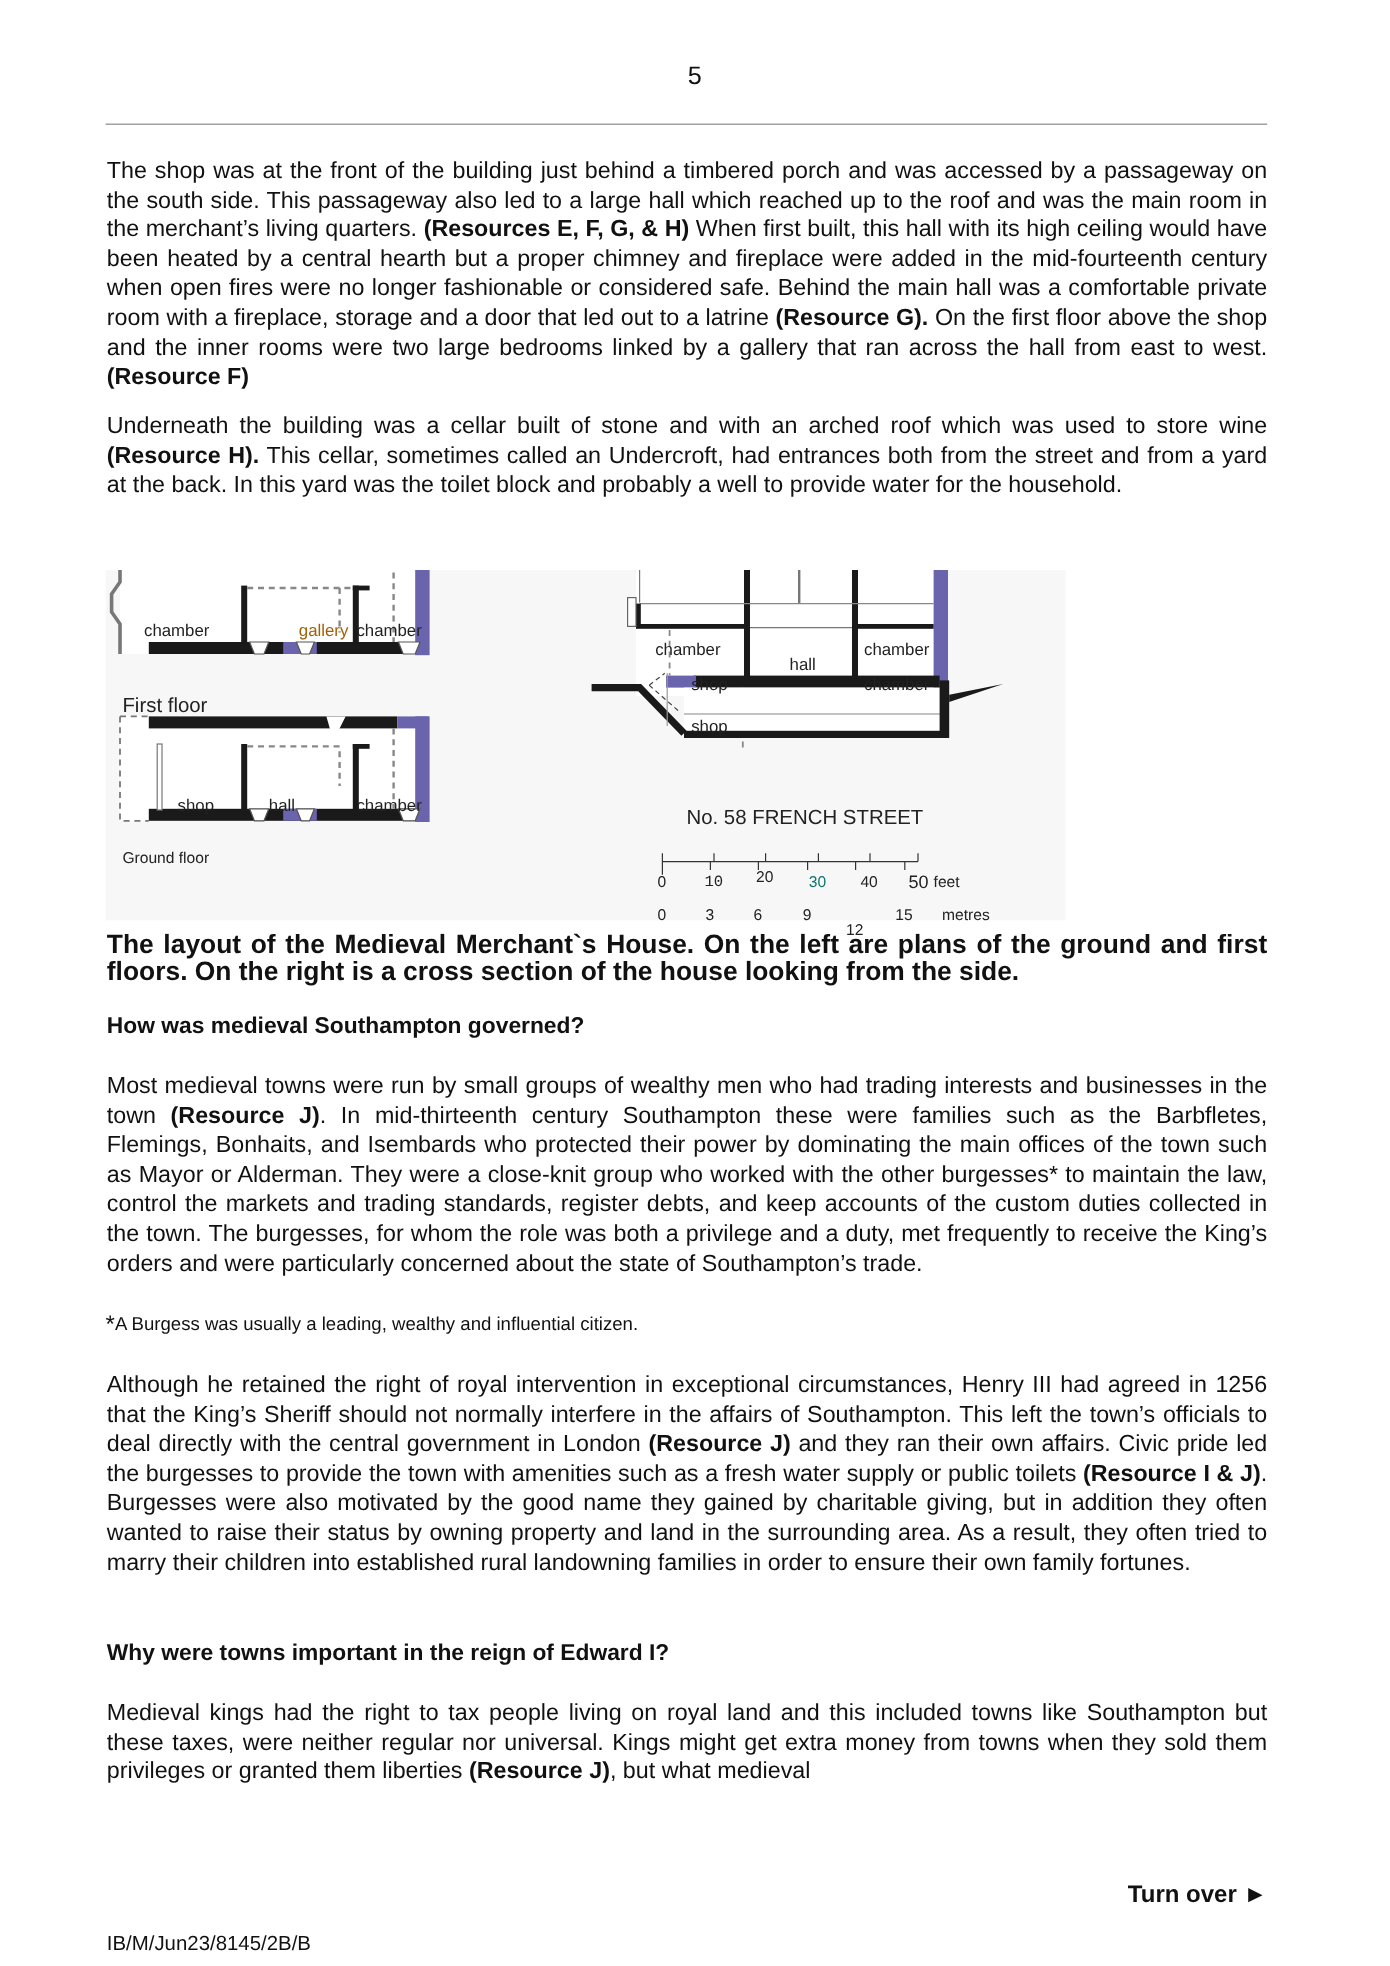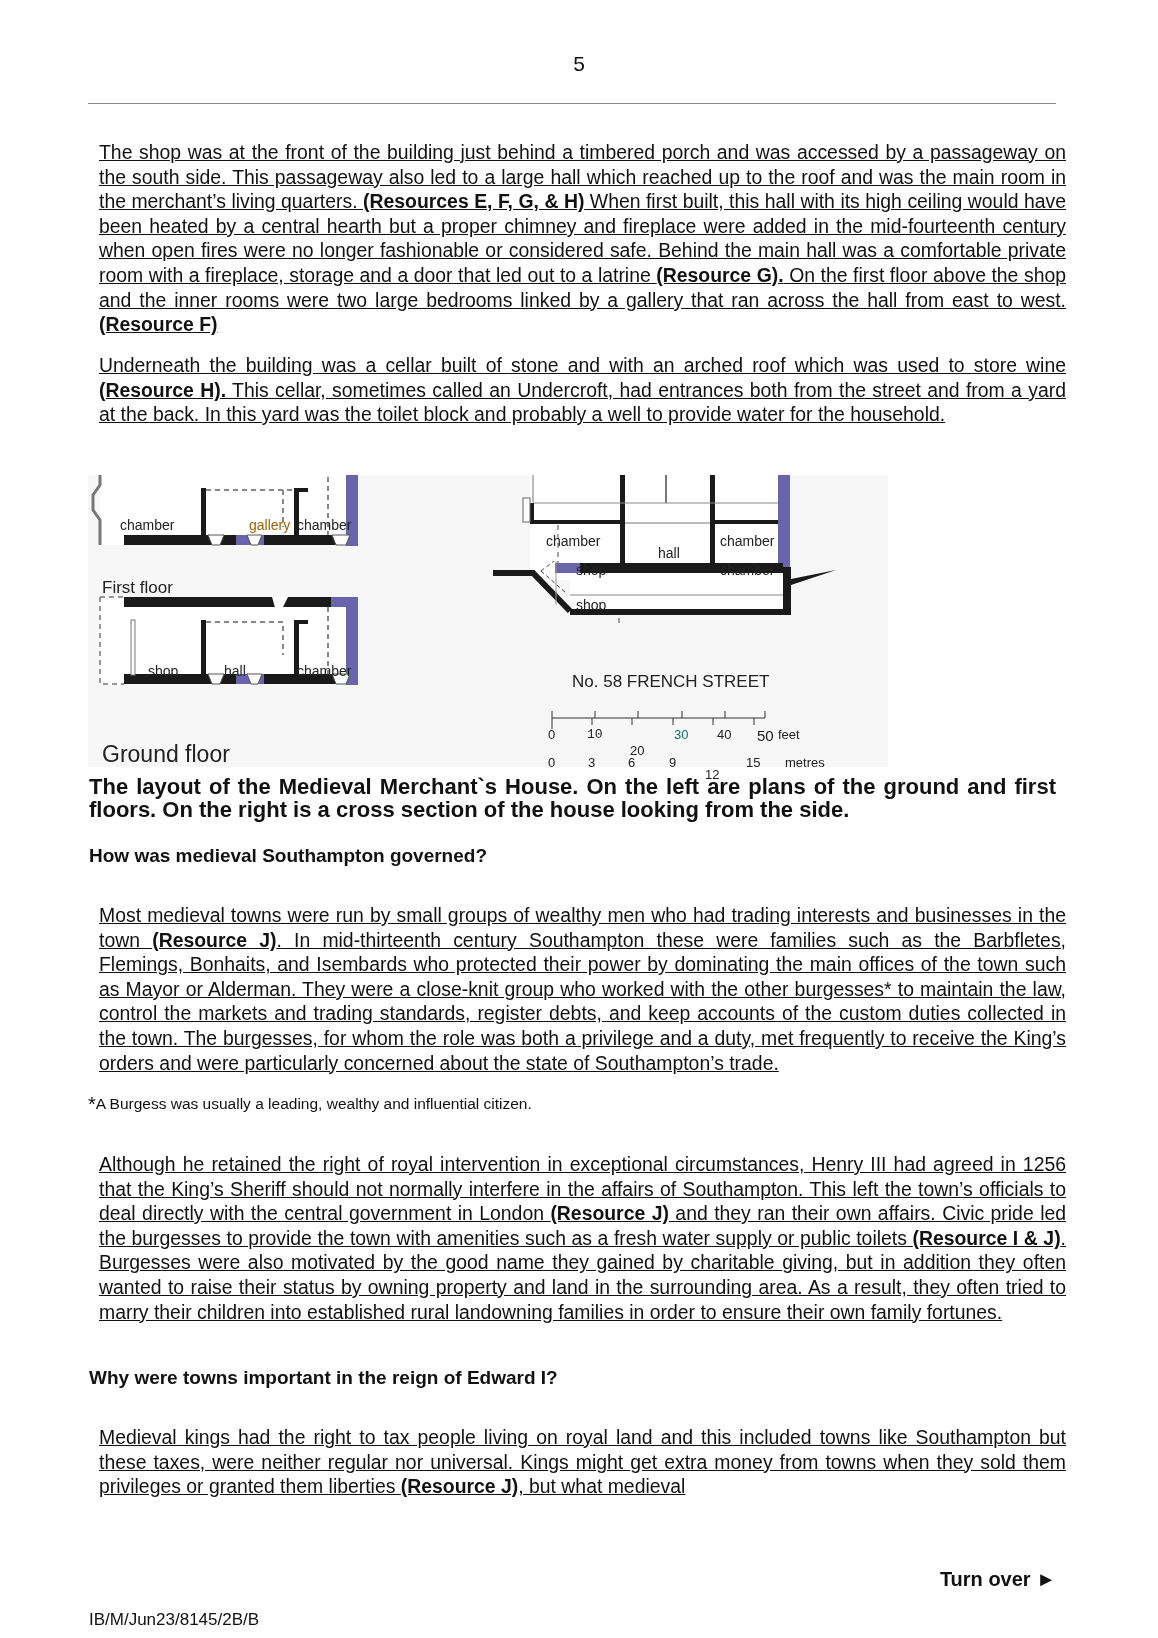--- a/index.html
+++ b/index.html
@@ -1,19 +1,19 @@
 <!DOCTYPE html>
 <html><head>
 <meta charset="utf-8">
 <style>
   html, body { margin:0; padding:0; background:#ffffff; }
   body { width:1158px; height:1638px; position:relative; font-family:"Liberation Sans", sans-serif; color:#111; }
   .page-num { position:absolute; top:52px; left:0; width:1158px; text-align:center; font-size:21px; }
   .rule { position:absolute; top:103px; left:88px; width:968px; height:0; border-top:1.5px solid #8a8a8a; }
-  .para { position:absolute; left:89px; width:967px; font-size:19.4px; line-height:24.6px; text-align:justify; margin:10px;text-decoration:underline; }
+  .para { position:absolute; left:89px; width:967px; font-size:19.4px; line-height:24.6px; text-align:justify; margin:0; }
   .para b { font-weight:bold; }
   .h { position:absolute; left:89px; font-size:19px; font-weight:bold; margin:0; }
   .caption { position:absolute; left:89px; width:967px; top:775px; font-size:22px; line-height:23px; font-weight:bold; text-align:justify; margin:0; }
   .footnote { position:absolute; left:88px; top:1093px; font-size:15.5px; }
   .footnote .star { font-size:20px; vertical-align:-2px; }
   .turn { position:absolute; right:102px; top:1568px; font-size:20px; font-weight:bold; }
   .code { position:absolute; left:89px; top:1610px; font-size:17px; }
   .figure { position:absolute; left:88px; top:475px; width:800px; height:292px; background:#f7f7f7; }
   .figure svg { position:absolute; left:0; top:0; }
 </style>
@@ -126,34 +126,34 @@
   </svg>
 
   <span style="position:absolute;left:32px;top:42px;font-size:14px;color:#222;">chamber</span>
   <span style="position:absolute;left:127px;top:42px;font-size:14px;color:#a16207;margin-left:34px;">gallery</span>
   <span style="position:absolute;left:209px;top:42px;font-size:14px;color:#222;">chamber</span>
   <span style="position:absolute;left:14px;top:103px;font-size:17px;color:#222;">First floor</span>
 
   <span style="position:absolute;left:60px;top:188px;font-size:14px;color:#222;">shop</span>
   <span style="position:absolute;left:136px;top:188px;font-size:14px;color:#222;">hall</span>
   <span style="position:absolute;left:209px;top:188px;font-size:14px;color:#222;">chamber</span>
-  <span style="position:absolute;left:14px;top:266px;font-size:23px;color:#222;">Ground floor</span>
+  <span style="position:absolute;left:14px;top:232px;font-size:13px;color:#222;">Ground floor</span>
 
   <span style="position:absolute;left:458px;top:58px;font-size:14px;color:#222;">chamber</span>
   <span style="position:absolute;left:569px;top:70px;font-size:14px;color:#222;background:#fff;padding:0 1px;">hall</span>
   <span style="position:absolute;left:632px;top:58px;font-size:14px;color:#222;">chamber</span>
   <span style="position:absolute;left:488px;top:87px;font-size:14px;color:#222;">shop</span>
   <span style="position:absolute;left:632px;top:87px;font-size:14px;color:#222;">chamber</span>
   <span style="position:absolute;left:488px;top:122px;font-size:14px;color:#222;">shop</span>
 
   <span style="position:absolute;left:484px;top:197px;font-size:17px;color:#222;">No. 58 FRENCH STREET</span>
 
   <span style="position:absolute;left:460px;top:252px;font-size:13px;color:#222;">0</span>
   <span style="position:absolute;left:499px;top:252px;font-size:13px;color:#222;font-family:Liberation Mono, monospace;">10</span>
-  <span style="position:absolute;left:542px;top:268px;font-size:13px;color:#222;">20</span>
+  <span style="position:absolute;left:542px;top:248px;font-size:13px;color:#222;">20</span>
   <span style="position:absolute;left:586px;top:252px;font-size:13px;color:#0f766e;">30</span>
   <span style="position:absolute;left:629px;top:252px;font-size:13px;color:#222;">40</span>
   <span style="position:absolute;left:669px;top:252px;font-size:15px;color:#222;">50</span>
   <span style="position:absolute;left:690px;top:252px;font-size:13px;color:#222;">feet</span>
 
   <span style="position:absolute;left:460px;top:280px;font-size:13px;color:#222;">0</span>
   <span style="position:absolute;left:500px;top:280px;font-size:13px;color:#222;">3</span>
   <span style="position:absolute;left:540px;top:280px;font-size:13px;color:#222;">6</span>
   <span style="position:absolute;left:581px;top:280px;font-size:13px;color:#222;">9</span>
   <span style="position:absolute;left:617px;top:292px;font-size:13px;color:#222;">12</span>

